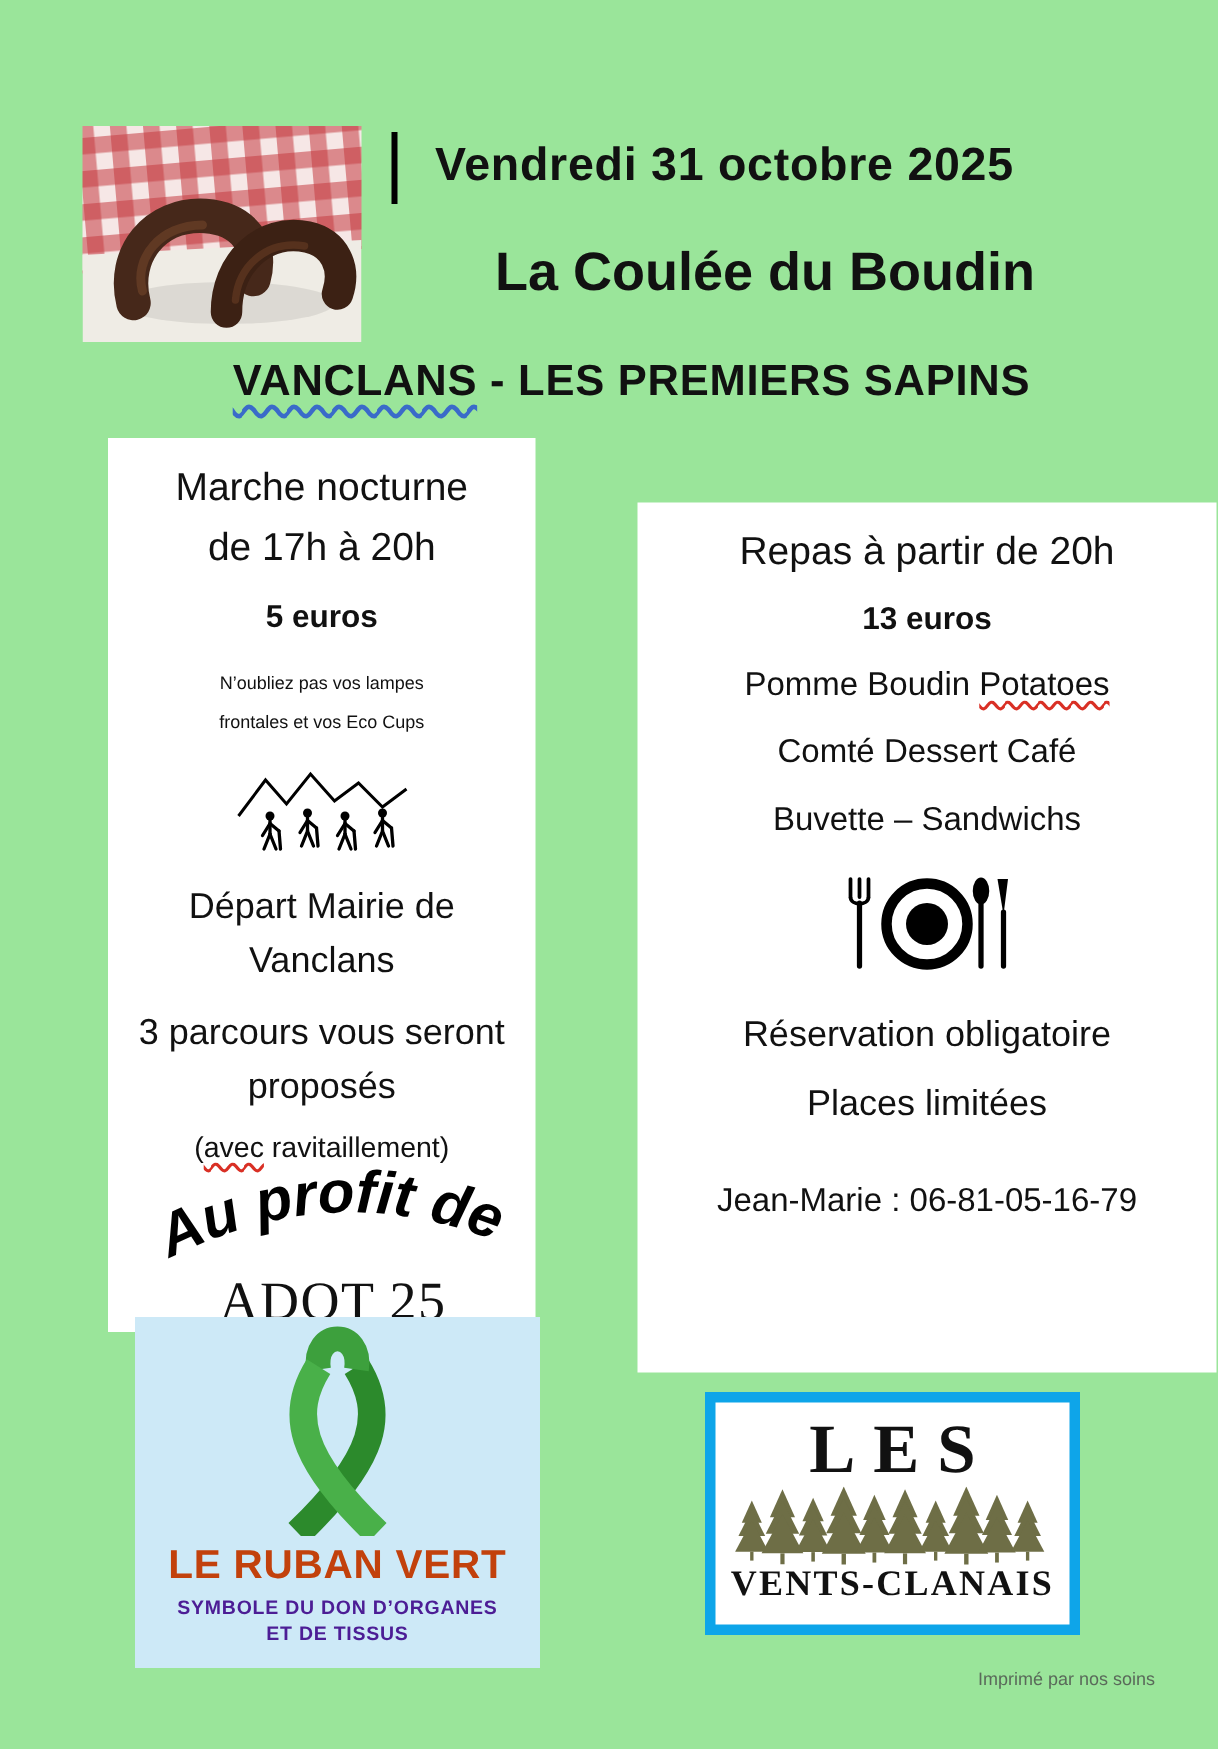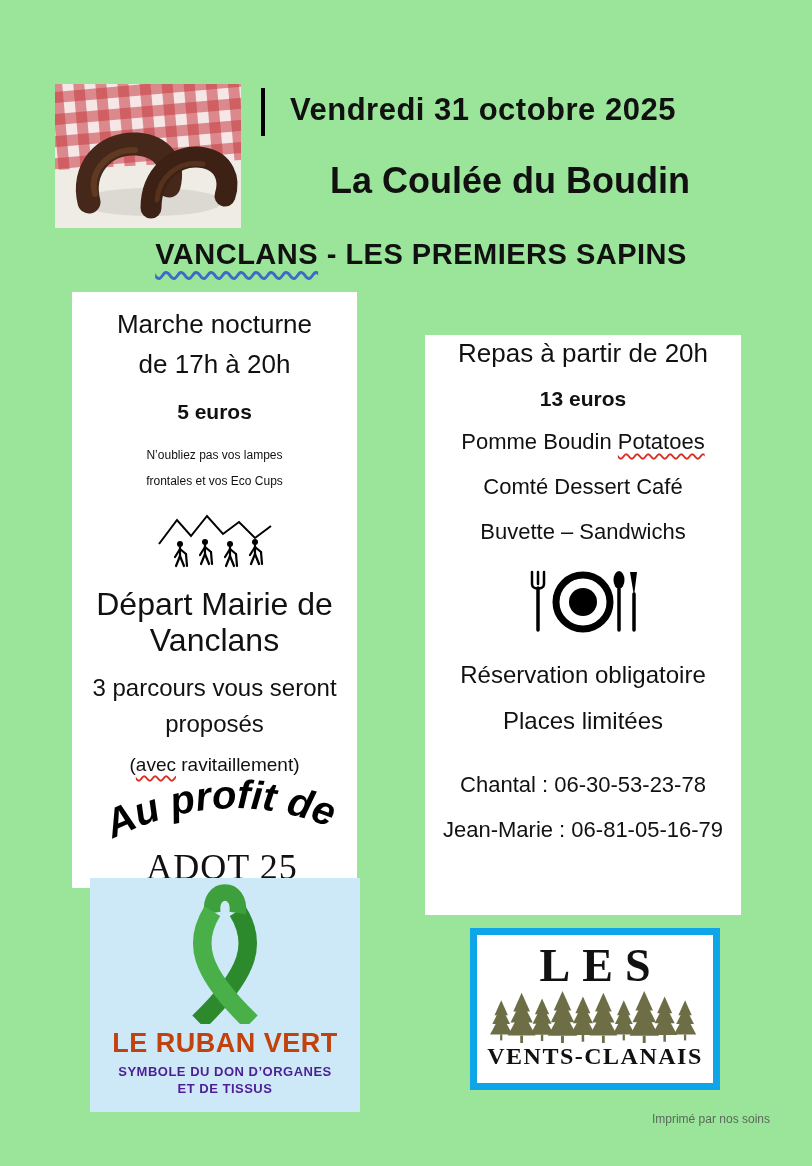--- a/index.html
+++ b/index.html
@@ -30,25 +30,25 @@
     text-underline-offset:4px; text-decoration-skip-ink:none;
   }
 
   
   .card { position:absolute; background:#fff; text-align:center; color:#111; }
   .walk-card { left:72px; top:292px; width:285px; height:596px; padding-top:12px; }
   .walk-title { font-size:26px; line-height:40px; }
   .price { font-size:21px; font-weight:700; margin-top:16px; }
   .walk-note { font-size:12px; line-height:26px; margin-top:18px; }
   .hikers { margin-top:16px; }
-  .walk-start { font-size:32px; line-height:36px; margin-top:14px; }
+  .walk-start { font-size:24px; line-height:36px; margin-top:14px; }
   .walk-routes { font-size:24px; line-height:36px; margin-top:12px; }
   .walk-refuel { font-size:19px; margin-top:12px; }
 
-  .meal-card { left:425px; top:335px; width:316px; height:580px; padding-top:0; }
+  .meal-card { left:425px; top:335px; width:386px; height:580px; padding-top:14px; }
   .meal-title { font-size:26px; line-height:36px; }
   .menu-block { margin-top:8px; }
   .menu-line { font-size:22px; line-height:45px; }
   .cutlery { margin-top:12px; }
   .meal-res { font-size:24px; line-height:46px; margin-top:10px; }
   .contacts { margin-top:18px; }
   .contact { font-size:22px; line-height:45px; }
 
   
   .arc-wrap { left:72px; top:778px; width:300px; height:84px; }
@@ -160,21 +160,20 @@
       <ellipse cx="101" cy="14" rx="5.5" ry="9" fill="#000"></ellipse>
       <line x1="101" y1="23" x2="101" y2="64" stroke="#000" stroke-width="3.5" stroke-linecap="round"></line>
       <polygon points="112,6 119,6 116,30" fill="#000"></polygon>
       <line x1="116" y1="28" x2="116" y2="64" stroke="#000" stroke-width="3.5" stroke-linecap="round"></line>
     </svg>
     <div class="meal-res">
       <div>Réservation obligatoire</div>
       <div>Places limitées</div>
     </div>
     <div class="contacts">
-      <div class="contact">Chantal : 06-30-53-23-78</div>
       <div class="contact">Jean-Marie : 06-81-05-16-79</div>
     </div>
   </div>
 
   <svg class="abs arc-wrap" viewBox="0 0 300 84">
     <defs>
       <path id="arcPath" d="M 14,76 Q 150,-8 286,62" fill="none"></path>
     </defs>
     <text font-size="40" font-weight="700" font-style="italic" fill="#000" font-family="Liberation Sans, DejaVu Sans, sans-serif" text-anchor="middle">
       <textPath href="#arcPath" startOffset="50%">Au profit de</textPath>

